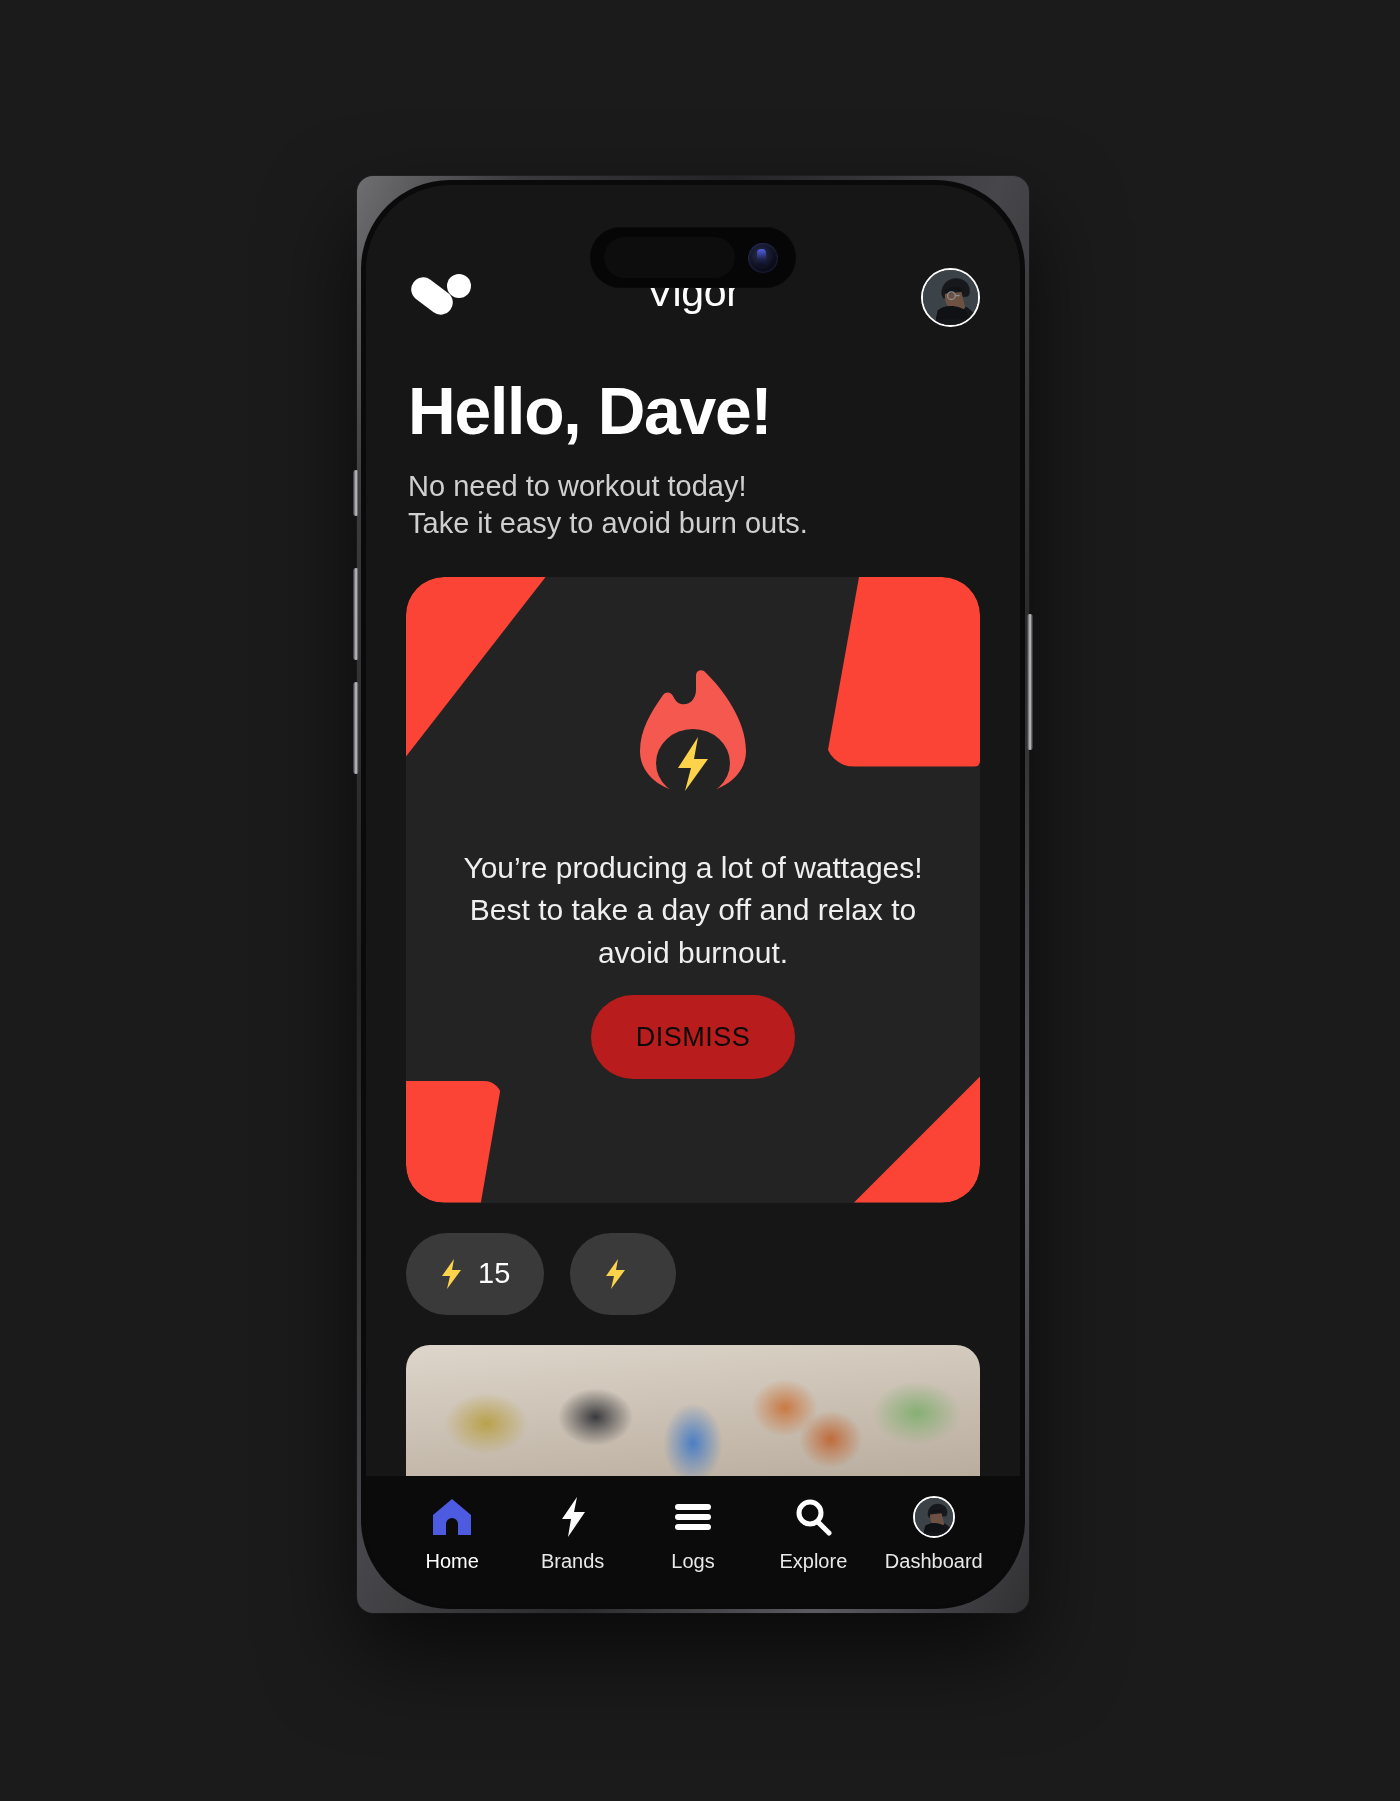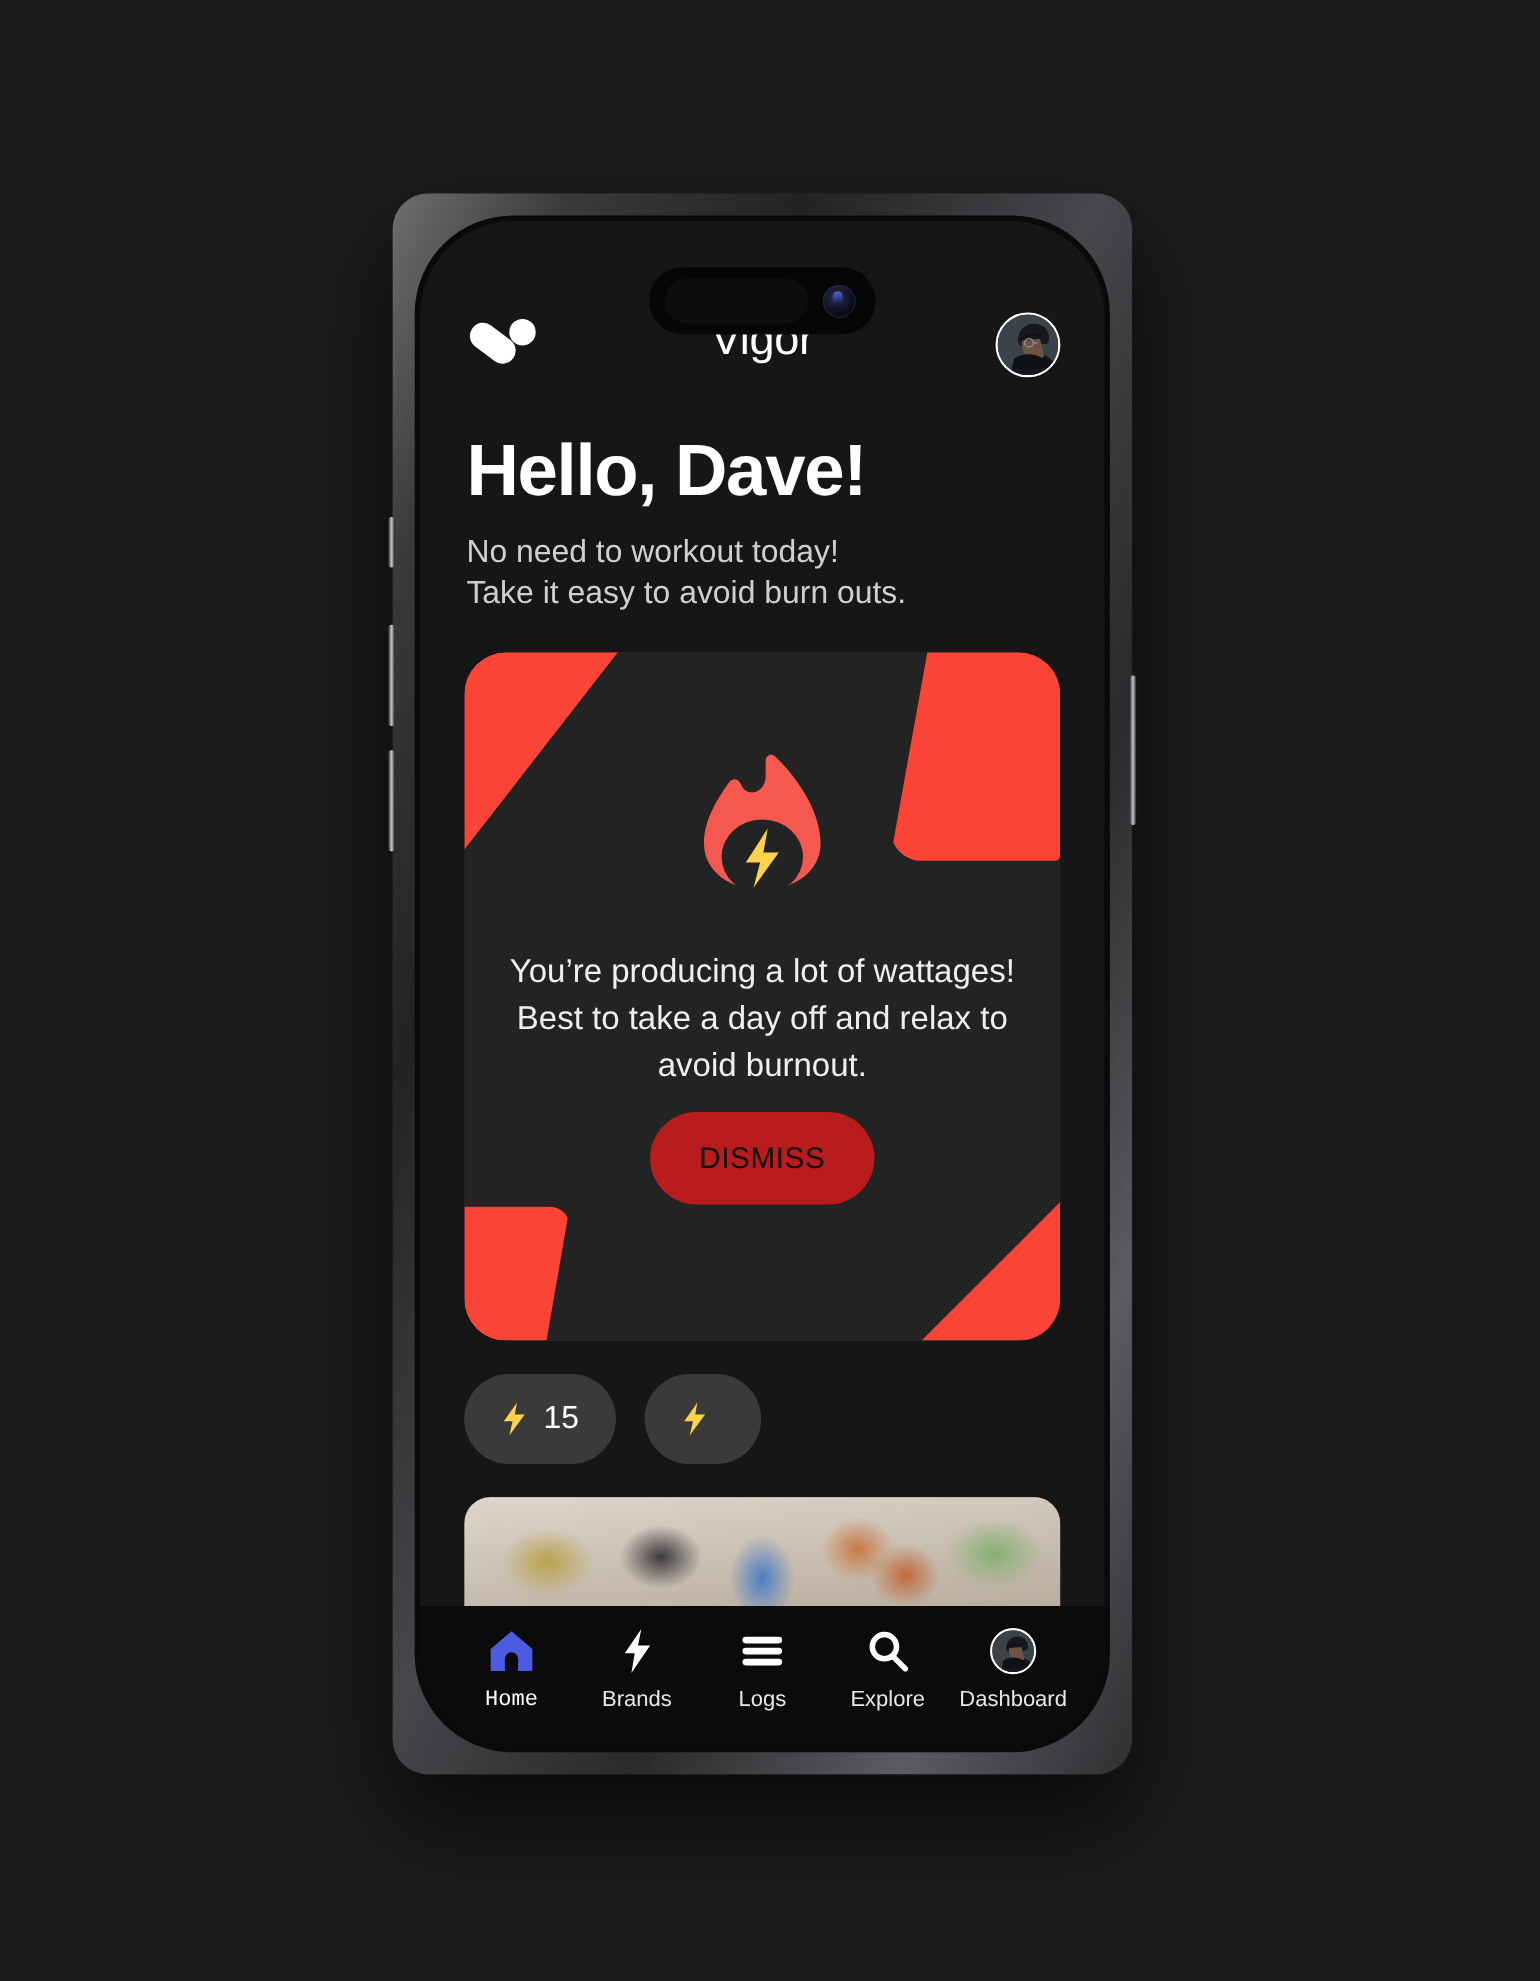--- a/index.html
+++ b/index.html
@@ -16,23 +16,23 @@
     position:absolute; inset:0;
     background:#1b1b1b;
     display:flex; align-items:center; justify-content:center;
   }
 
   
   #phone {
     position:absolute;
     left:357px; top:176px;
     width:672px; height:1437px;
-    border-radius:32px;
+    border-radius:16px;
     background:linear-gradient(115deg,#6f6f72 0%,#3a3a3d 12%,#232325 28%,#47474b 48%,#2a2a2c 66%,#5b5b60 84%,#303033 100%);
-    padding:20px;
+    padding:4px;
     box-shadow:0 40px 90px rgba(0,0,0,.65), 0 0 0 1px rgba(255,255,255,.03);
   }
   #phone-inner {
     position:relative;
     width:100%; height:100%;
     border-radius:89px;
     background:#0a0a0a;
     padding:5px;
   }
   #screen {
@@ -257,21 +257,21 @@
     padding:18px 26px 0 26px;
     border-radius:0;
   }
   .nav-item {
     width:116px;
     display:flex; flex-direction:column; align-items:center; gap:10px;
     cursor:pointer;
   }
   .nav-icon { height:46px; display:flex; align-items:center; justify-content:center; }
   .nav-label { font-size:20px; color:#e8e8e8; }
-  .nav-item.active .nav-label { color:#ffffff;font-family:Liberation Mono, monospace; }
+  .nav-item.active .nav-label { color:#ffffff; }
   .nav-avatar {
     width:42px; height:42px; border-radius:50%;
     border:2px solid #ffffff; overflow:hidden;
     position:relative; background:#30363c;
   }
 </style>
 </head>
 <body>
 
 <div id="scene">

